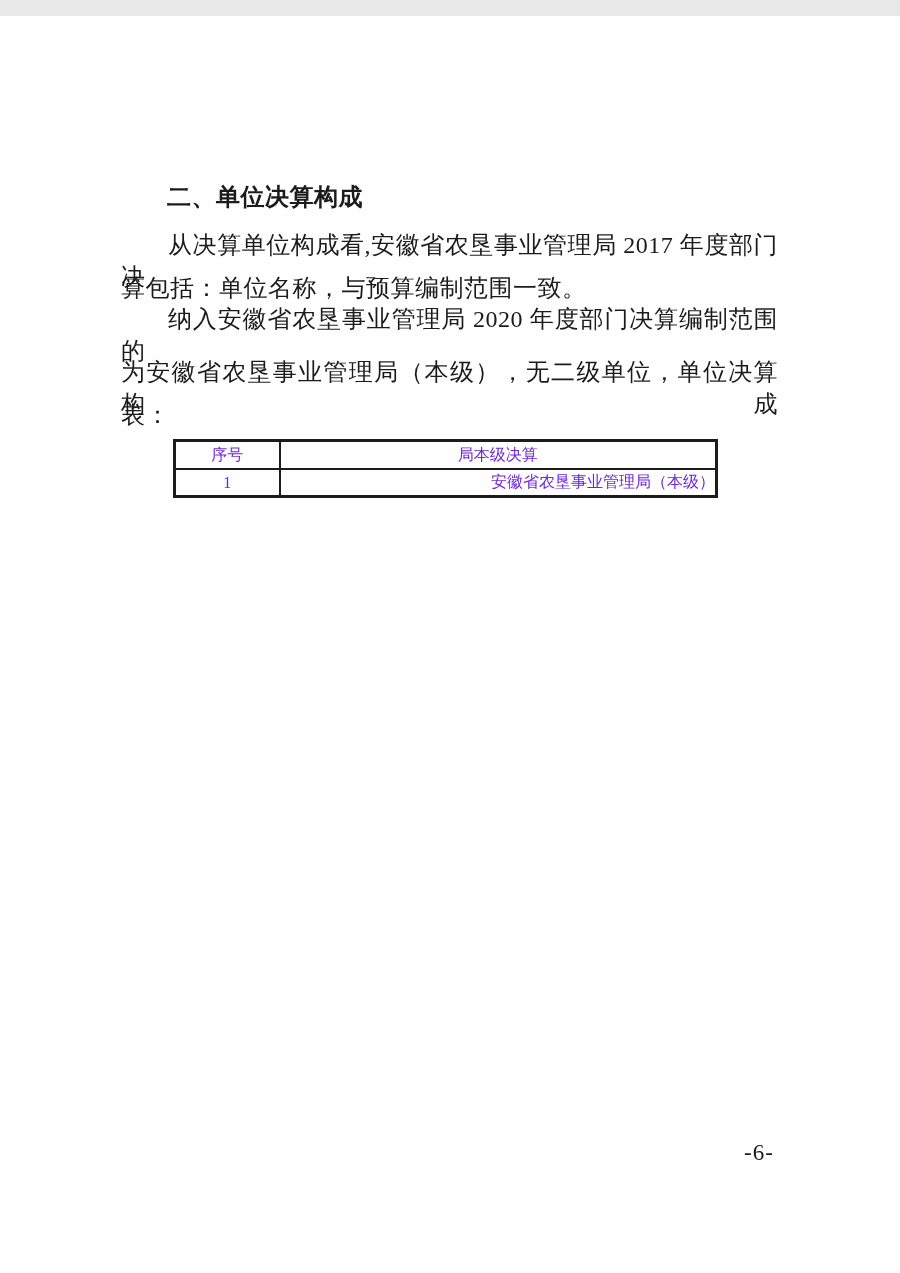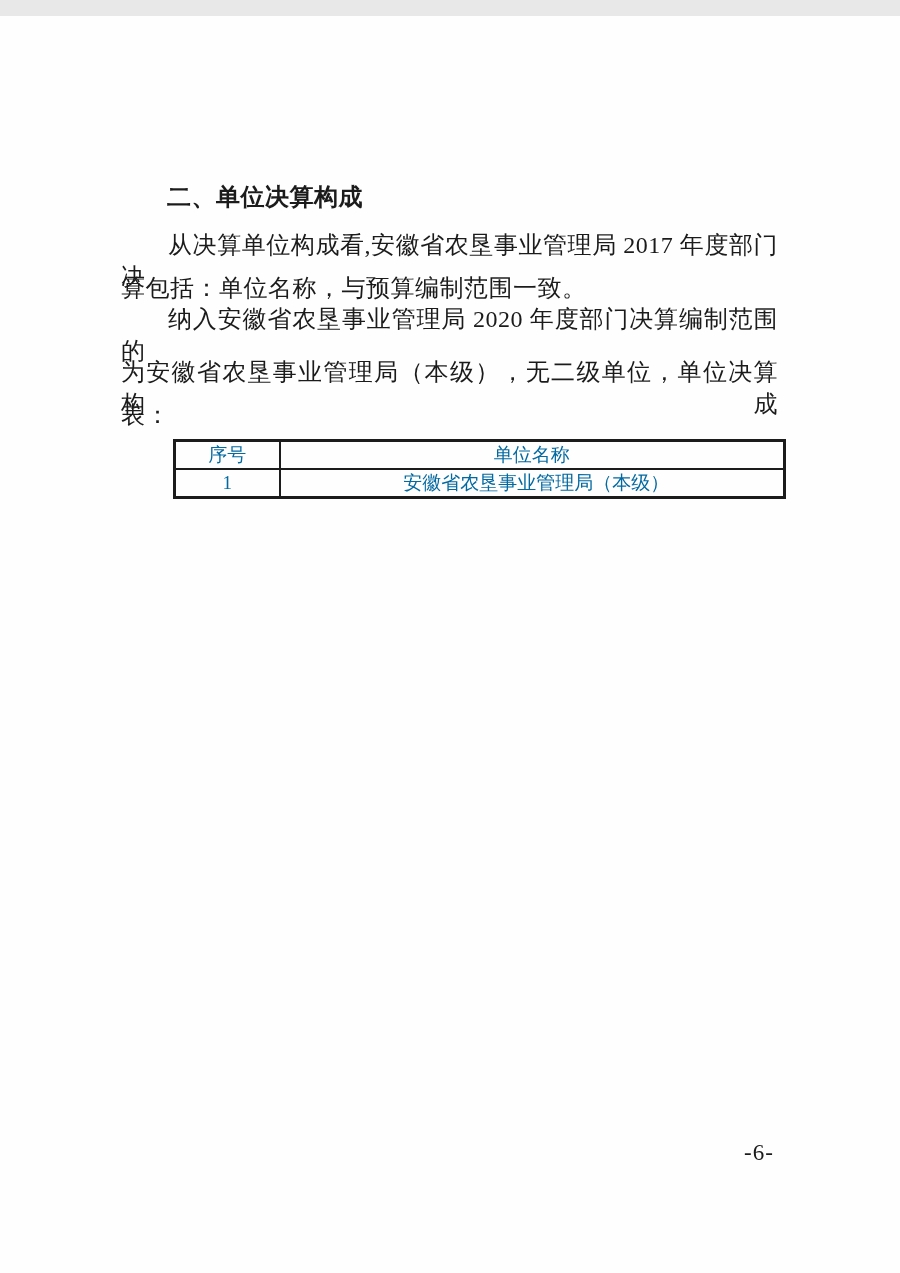--- a/index.html
+++ b/index.html
@@ -47,42 +47,42 @@
   }
   .p1l1 { top: 213px; }
   .p1l2 { top: 256px; }
   .p2l1 { top: 287px; }
   .p2l2 { top: 340px; }
   .p2l3 { top: 383px; }
   .units-table {
     position: absolute;
     left: 173px;
     top: 423px;
-    width: 613px;
+    width: 545px;
     border-collapse: collapse;
     table-layout: fixed;
-    font-size: 19px;
-    color: #0369a1;
+    font-size: 16px;
+    color: #6d28d9;
   }
   .units-table td {
     border: 2px solid #1c1c1c;
     padding: 0;
     overflow: hidden;
   }
   .units-table { border: 3px solid #1c1c1c; }
   .col-seq { width: 105px; }
   .units-table td.cell-seq,
   .units-table td.head-seq,
   .units-table td.head-name {
     text-align: center;
   }
   .units-table tr.head-row td { height: 26px; }
   .units-table tr.data-row td { height: 25px; }
   .units-table td.cell-name {
-    text-align: center;
+    text-align: right;
     padding-left: 9px;
   }
   .page-number {
     position: absolute;
     left: 744px;
     top: 1124px;
     font-size: 23px;
     letter-spacing: 1px;
     font-family: "Liberation Serif", serif;
     white-space: nowrap;
@@ -107,21 +107,21 @@
   </div>
 
   <table class="units-table">
     <colgroup>
       <col class="col-seq">
       <col class="col-name">
     </colgroup>
     <tbody>
       <tr class="head-row">
         <td class="head-seq">序号</td>
-        <td class="head-name">单位名称</td>
+        <td class="head-name">局本级决算</td>
       </tr>
       <tr class="data-row">
         <td class="cell-seq">1</td>
         <td class="cell-name">安徽省农垦事业管理局（本级）</td>
       </tr>
     </tbody>
   </table>
 
   <div class="page-number">-6-</div>
 

